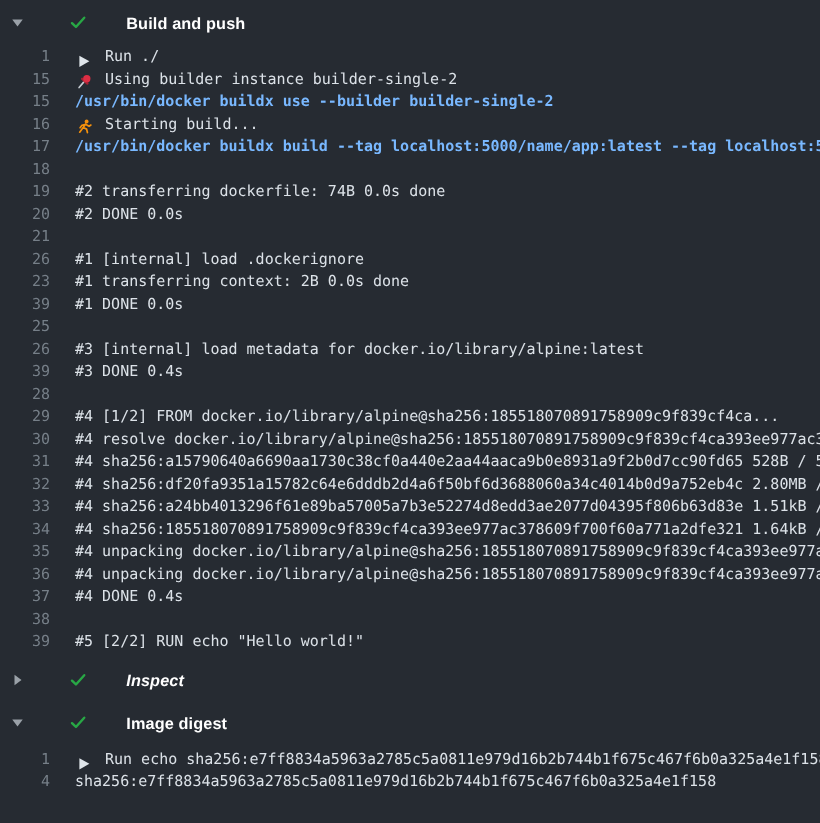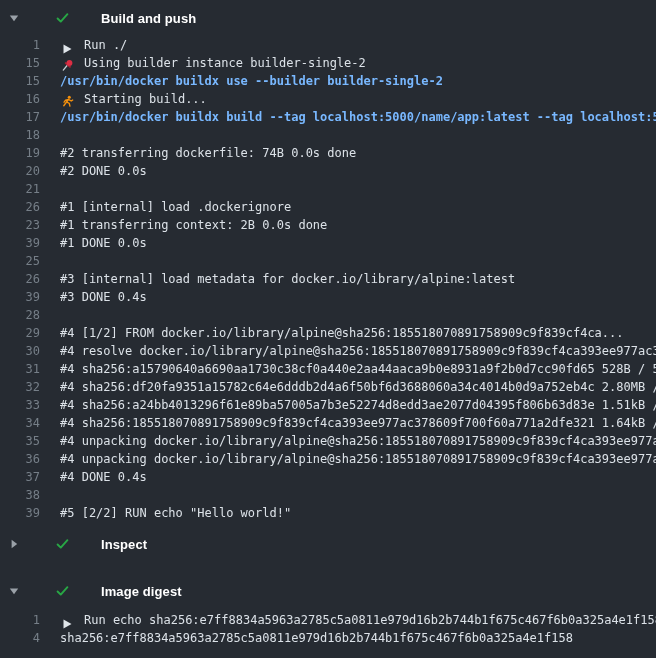--- a/index.html
+++ b/index.html
@@ -30,21 +30,21 @@
   .section-header .check{
     width:16px;margin-left:12px;display:flex;justify-content:center;align-items:center;
     color:var(--success);
   }
   .section-header .title{
     margin-left:11px;
     font-size:13px;font-weight:bold;color:var(--header-text);
     letter-spacing:0.1px;
   }
   .section-lines{padding:4px 0 8px 0;}
-  .section.inspect{margin-bottom:19px;}
+  .section.inspect{margin-bottom:6px;font-style:italic;}
   .section.image-digest .section-lines{padding-top:6px;}
 
   .log-line{
     display:flex;height:18px;line-height:18px;
     font-family:"DejaVu Sans Mono",monospace;font-size:12px;
     white-space:pre;overflow:hidden;
   }
   .log-line .gutter{
     flex:0 0 40px;text-align:right;color:var(--line-num);
     user-select:none;cursor:pointer;

